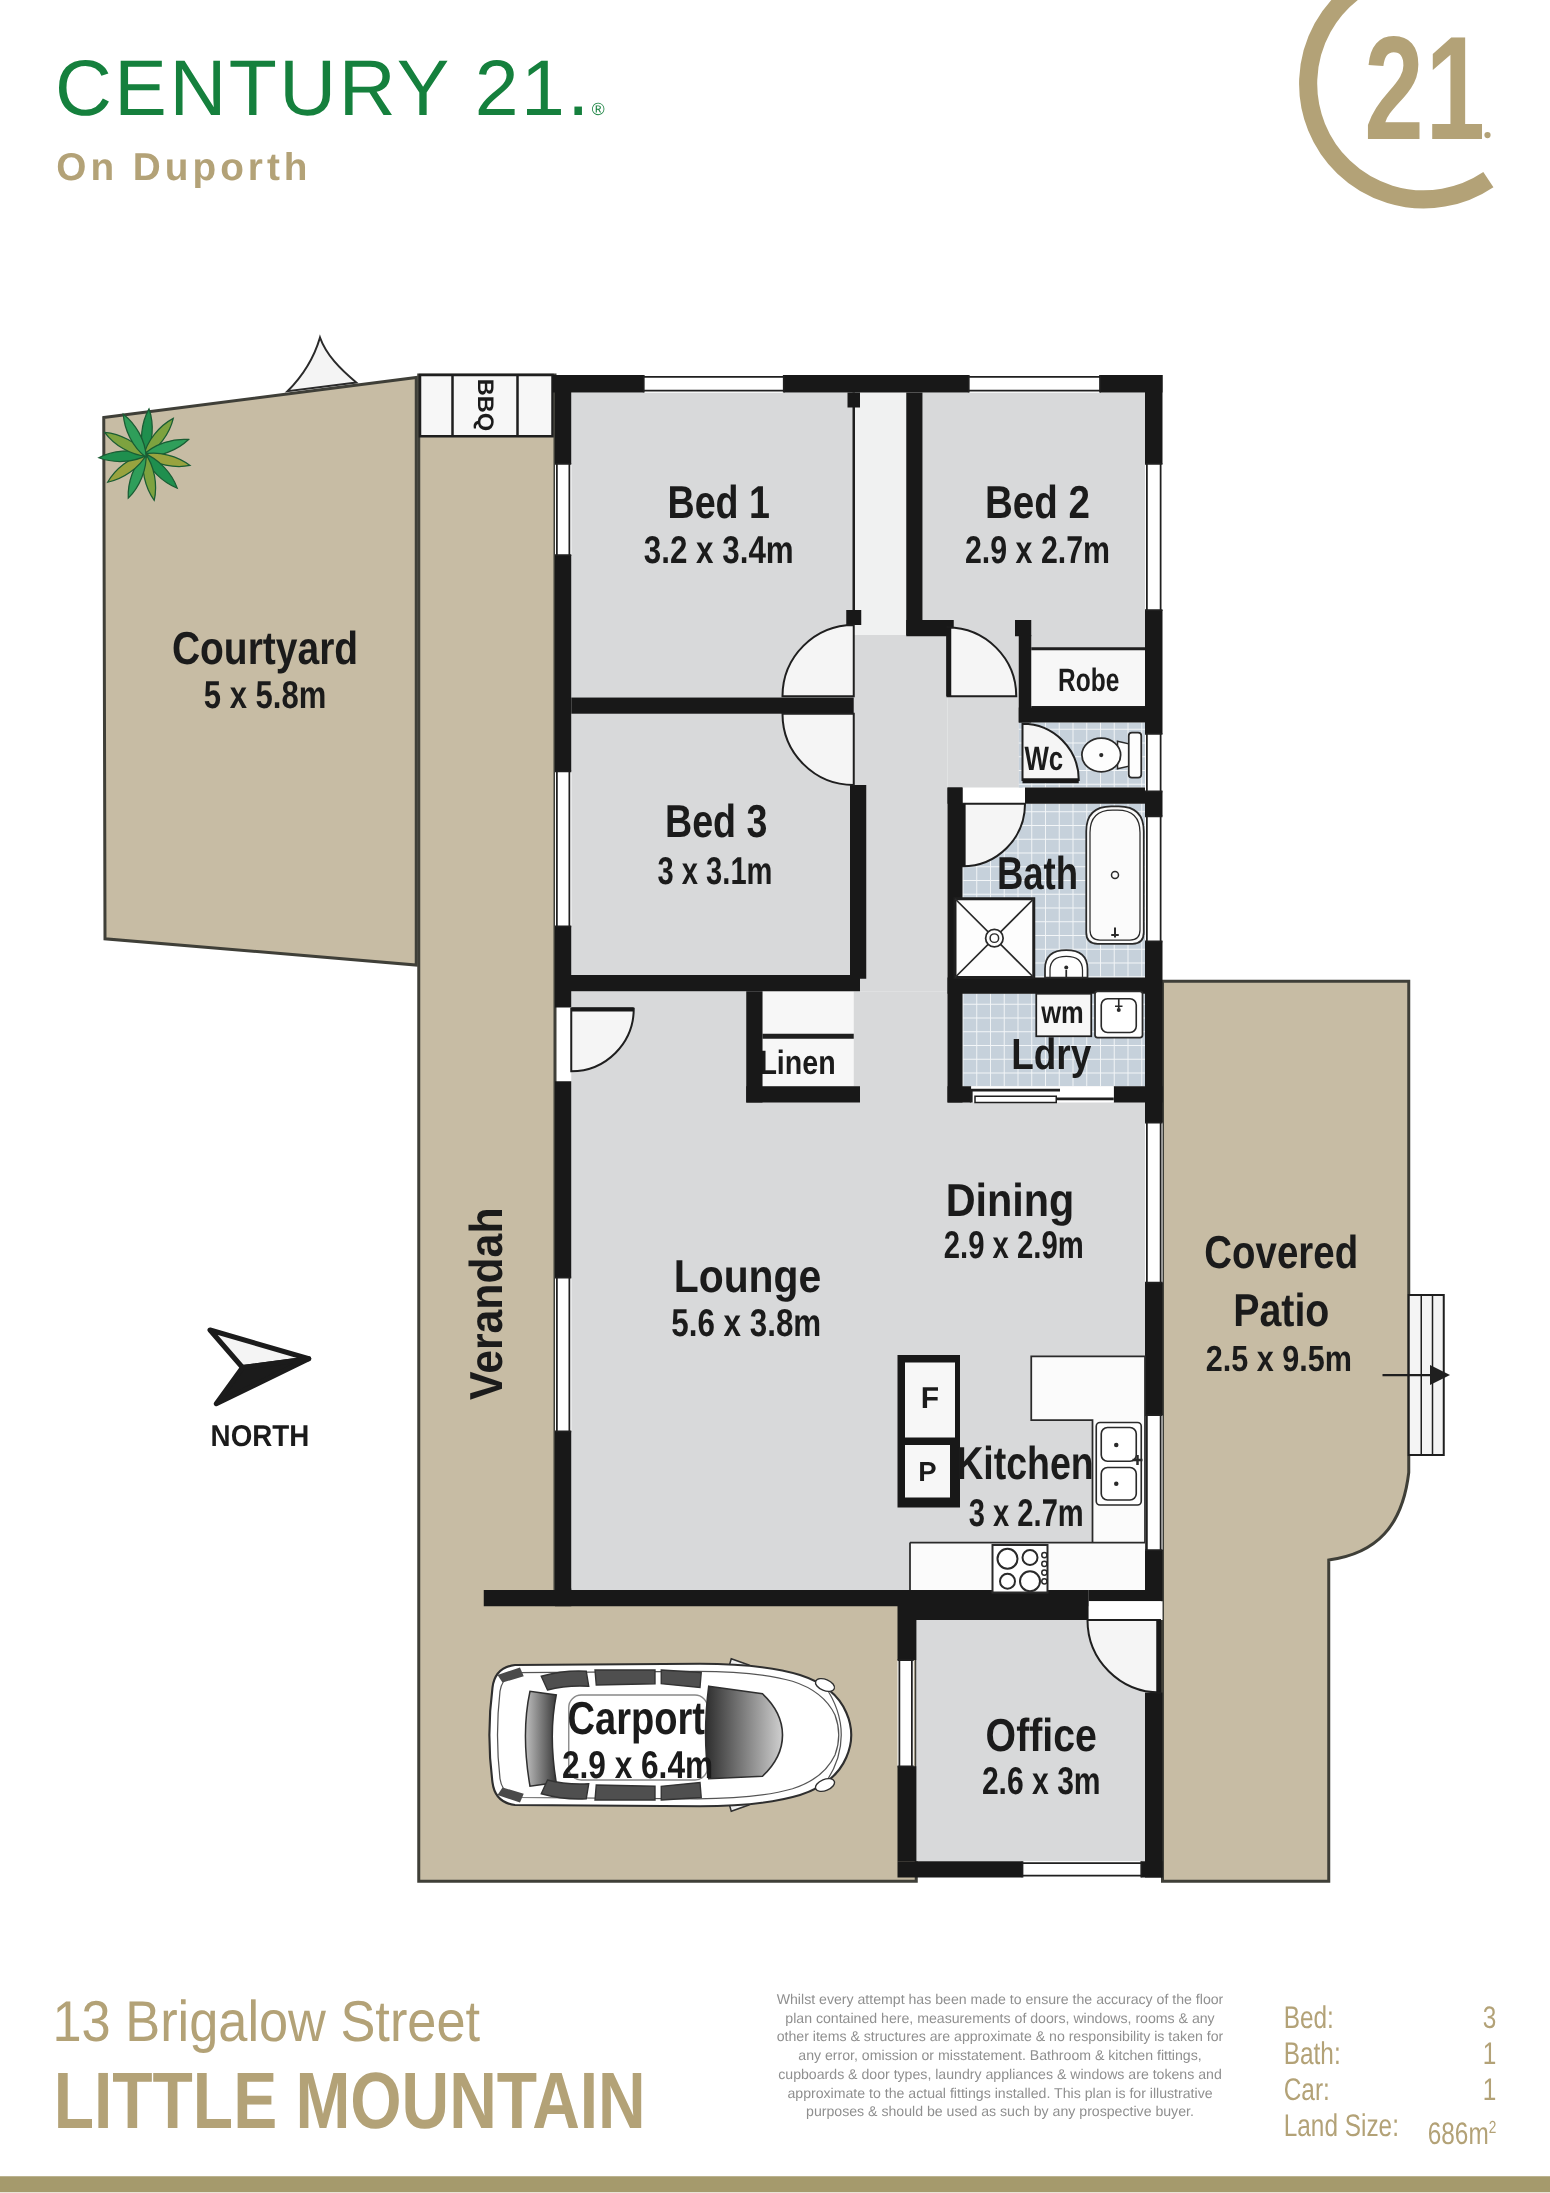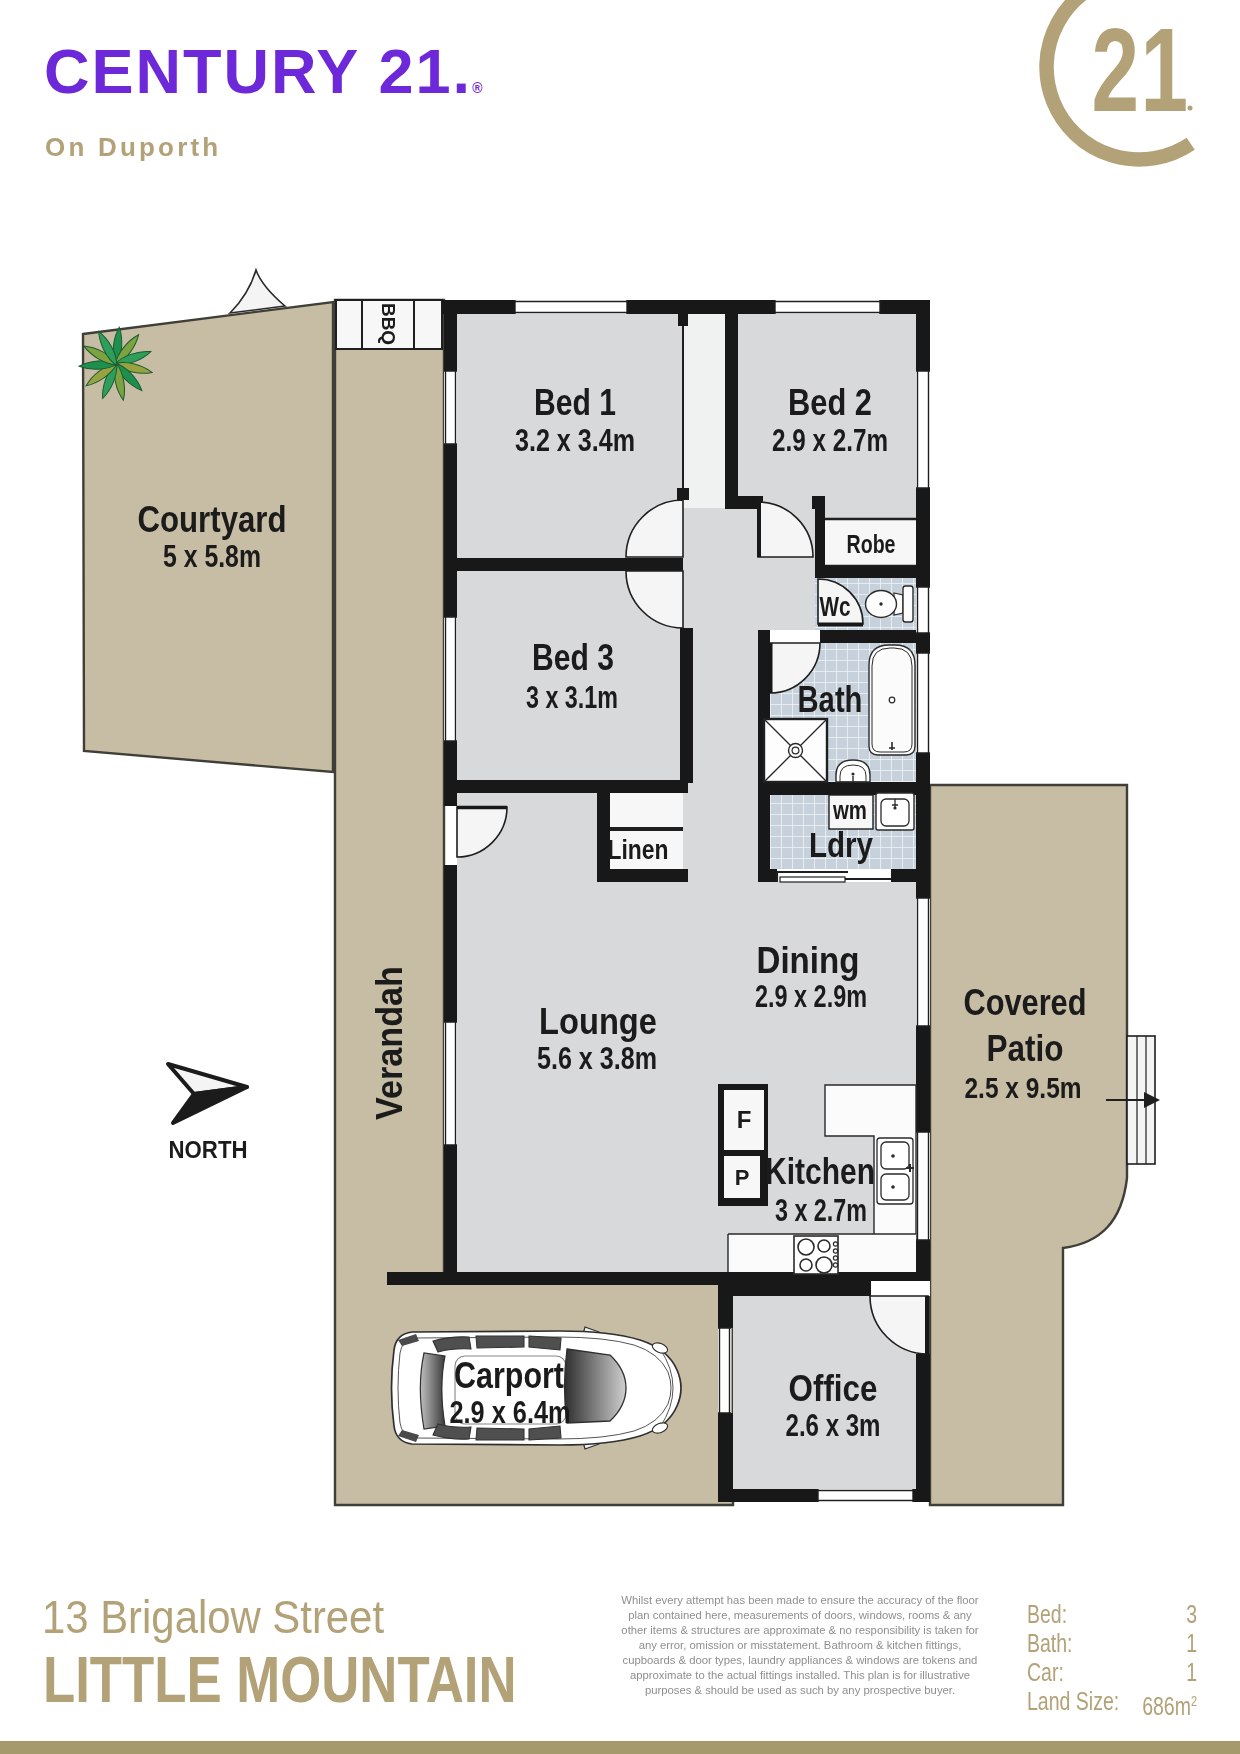--- a/index.html
+++ b/index.html
@@ -1,19 +1,19 @@
 <!DOCTYPE html>
 <html><head>
 <meta charset="utf-8">
 <style>
   html,body{margin:0;padding:0;}
   body{width:1240px;height:1754px;background:#ffffff;font-family:"Liberation Sans",sans-serif;position:relative;overflow:hidden;}
-  #c21word{position:absolute;left:44px;top:40px;color:#6d28d9;font-weight:bold;font-size:63px;letter-spacing:2px;line-height:1;text-align:right;}
+  #c21word{position:absolute;left:44px;top:40px;color:#15803d;font-weight:normal;font-size:63px;letter-spacing:2px;line-height:1;text-align:right;}
   #c21word .reg{font-size:14px;letter-spacing:0;}
-  #onduporth{position:absolute;left:45px;top:132px;color:#b3a277;font-weight:bold;font-size:26px;letter-spacing:3.2px;}
+  #onduporth{position:absolute;left:45px;top:116px;color:#b3a277;font-weight:bold;font-size:31px;letter-spacing:3.2px;}
   #plansvg{position:absolute;left:0;top:0;}
   #footer-address{position:absolute;left:42px;top:1594px;color:#b3a277;font-size:46px;transform:scale(0.91,1);transform-origin:0 0;white-space:nowrap;line-height:1;}
   #footer-suburb{position:absolute;left:43px;top:1648px;color:#b3a277;font-weight:bold;font-size:64px;transform:scale(0.824,1);transform-origin:0 0;white-space:nowrap;line-height:1;}
   #footer-disc{position:absolute;left:610px;top:1593px;width:380px;color:#8f8f8f;font-size:11.3px;line-height:14.95px;text-align:center;white-space:nowrap;}
   #footer-stats{position:absolute;left:1027px;top:1602px;width:218px;color:#b3a277;font-size:25px;transform:scale(0.78,1);transform-origin:0 0;}
   #footer-stats .row{display:flex;justify-content:space-between;line-height:25px;margin-bottom:4px;}
   #footer-bar{position:absolute;left:0;top:1741px;width:1240px;height:13px;background:#a59a6c;}
 </style>
 </head>
 <body>

